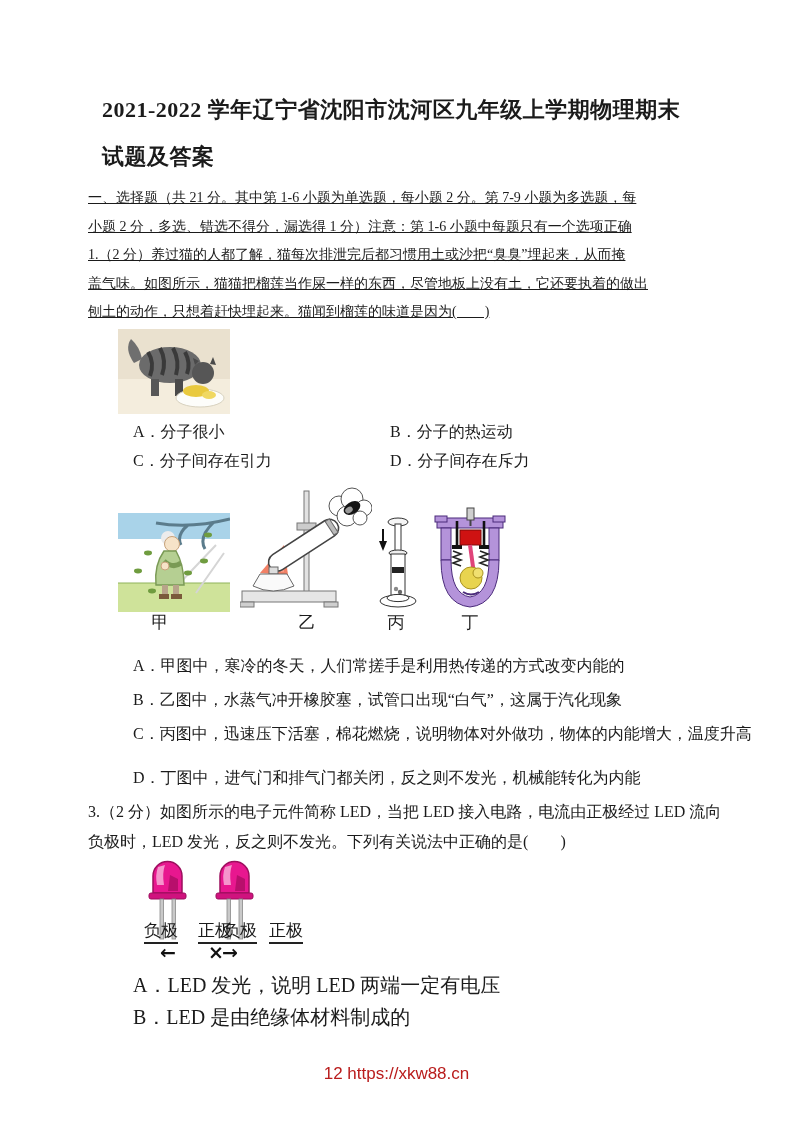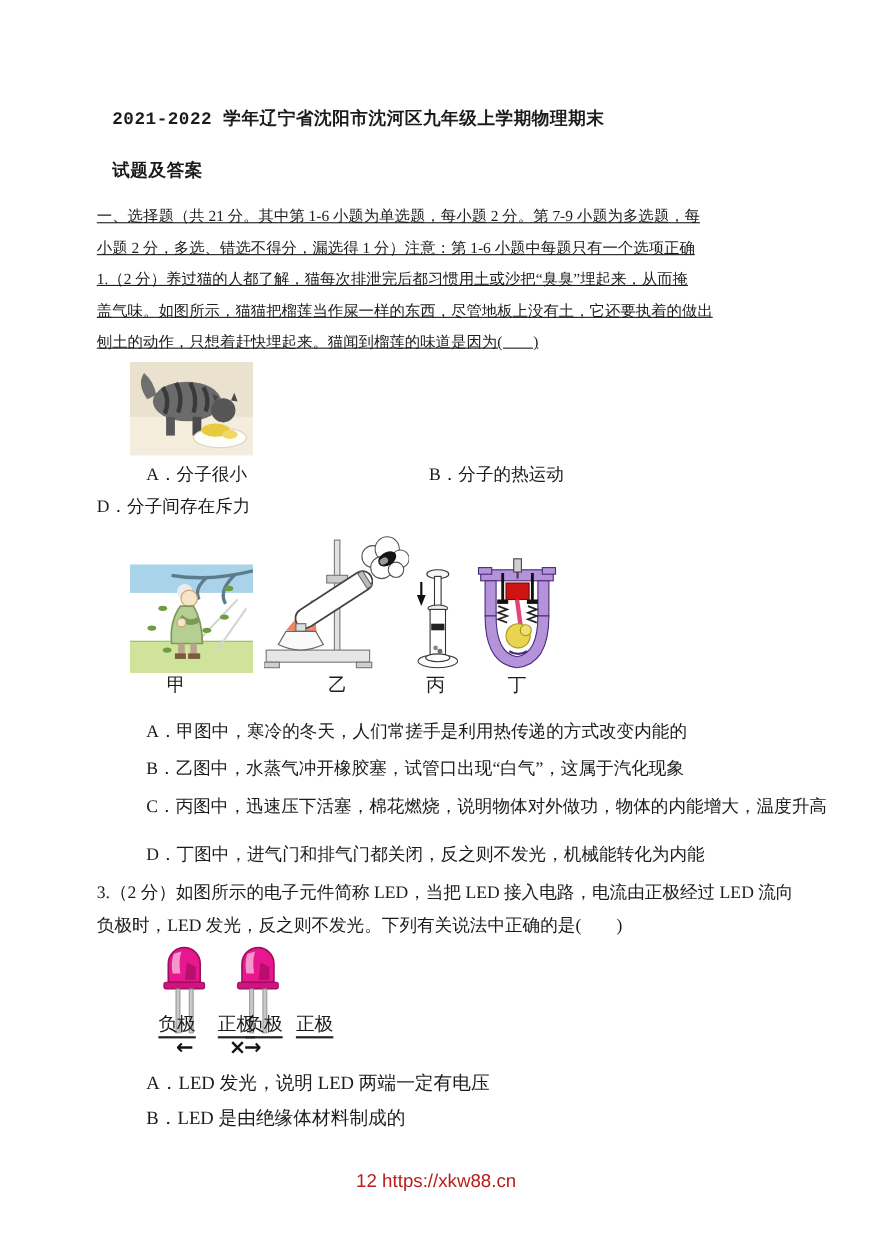--- a/index.html
+++ b/index.html
@@ -5,29 +5,29 @@
   html,body{margin:0;padding:0;background:#ffffff;}
   .page{
     position:relative;
     width:793px;height:1122px;
     background:#ffffff;
     font-family:"Liberation Serif", serif;
     color:#1b1b1b;
     overflow:hidden;
   }
   .content{position:absolute;left:88px;top:86px;width:624px;}
-  .title{font-size:16px;font-weight:bold;line-height:47px;padding-left:14px;letter-spacing:.5px;font-family:Liberation Mono, monospace;}
+  .title{font-size:22px;font-weight:bold;line-height:47px;padding-left:14px;letter-spacing:.5px;}
   .line{font-size:14px;line-height:28.5px;white-space:nowrap;text-decoration:underline;}
   .opt-2col{display:flex;font-size:16px;line-height:29px;}
   .opt-2col .c1{box-sizing:border-box;width:302px;padding-left:45px;}
   .opt-2col .c2{padding-left:0;}
   .opt-line{font-size:16px;line-height:34px;padding-left:45px;white-space:nowrap;}
   .gap-top{margin-top:10px;}
   .q3line{font-size:16px;line-height:30px;white-space:nowrap;}
-  .q3opt{font-size:17px;line-height:32px;padding-left:45px;}
+  .q3opt{font-size:20px;line-height:32px;padding-left:45px;}
   
   .fig-cat{position:relative;margin:2px 0 3px 30px;width:112px;height:85px;}
   
   .fig2{position:relative;margin-left:28px;width:396px;height:158px;}
   .fig2 svg{position:absolute;}
   .fig-label{position:absolute;top:136px;width:40px;text-align:center;font-size:17px;}
   
   .figled{position:relative;margin-left:20px;width:210px;height:108px;}
   .led-label{position:absolute;top:62px;font-size:17px;border-bottom:2px solid #222;line-height:23px;margin-left:20px;}
   .led-arrow{position:absolute;top:84px;font-family:"DejaVu Sans",sans-serif;font-size:19px;font-weight:bold;color:#111;letter-spacing:-2px;}
@@ -74,20 +74,21 @@
         <ellipse cx="78" cy="62" rx="13" ry="6" fill="#e9c93e"></ellipse>
         <ellipse cx="91" cy="66" rx="7" ry="4" fill="#f0d862"></ellipse>
       </svg>
     </div>
 
     <div class="opt-2col">
       <div class="c1">A．分子很小</div>
       <div class="c2">B．分子的热运动</div>
     </div>
     <div class="opt-2col">
+      <div class="c1">C．分子间存在引力</div>
       <div class="c2">D．分子间存在斥力</div>
     </div>
 
 
     <div class="fig2">
 
       <svg style="left:2px;top:38px;" width="112" height="99" viewBox="0 0 112 99">
         <rect width="112" height="99" fill="#ffffff"></rect>
         <rect width="112" height="26" fill="#a9d3e9"></rect>
         <rect y="70" width="112" height="29" fill="#cfe39a"></rect>

